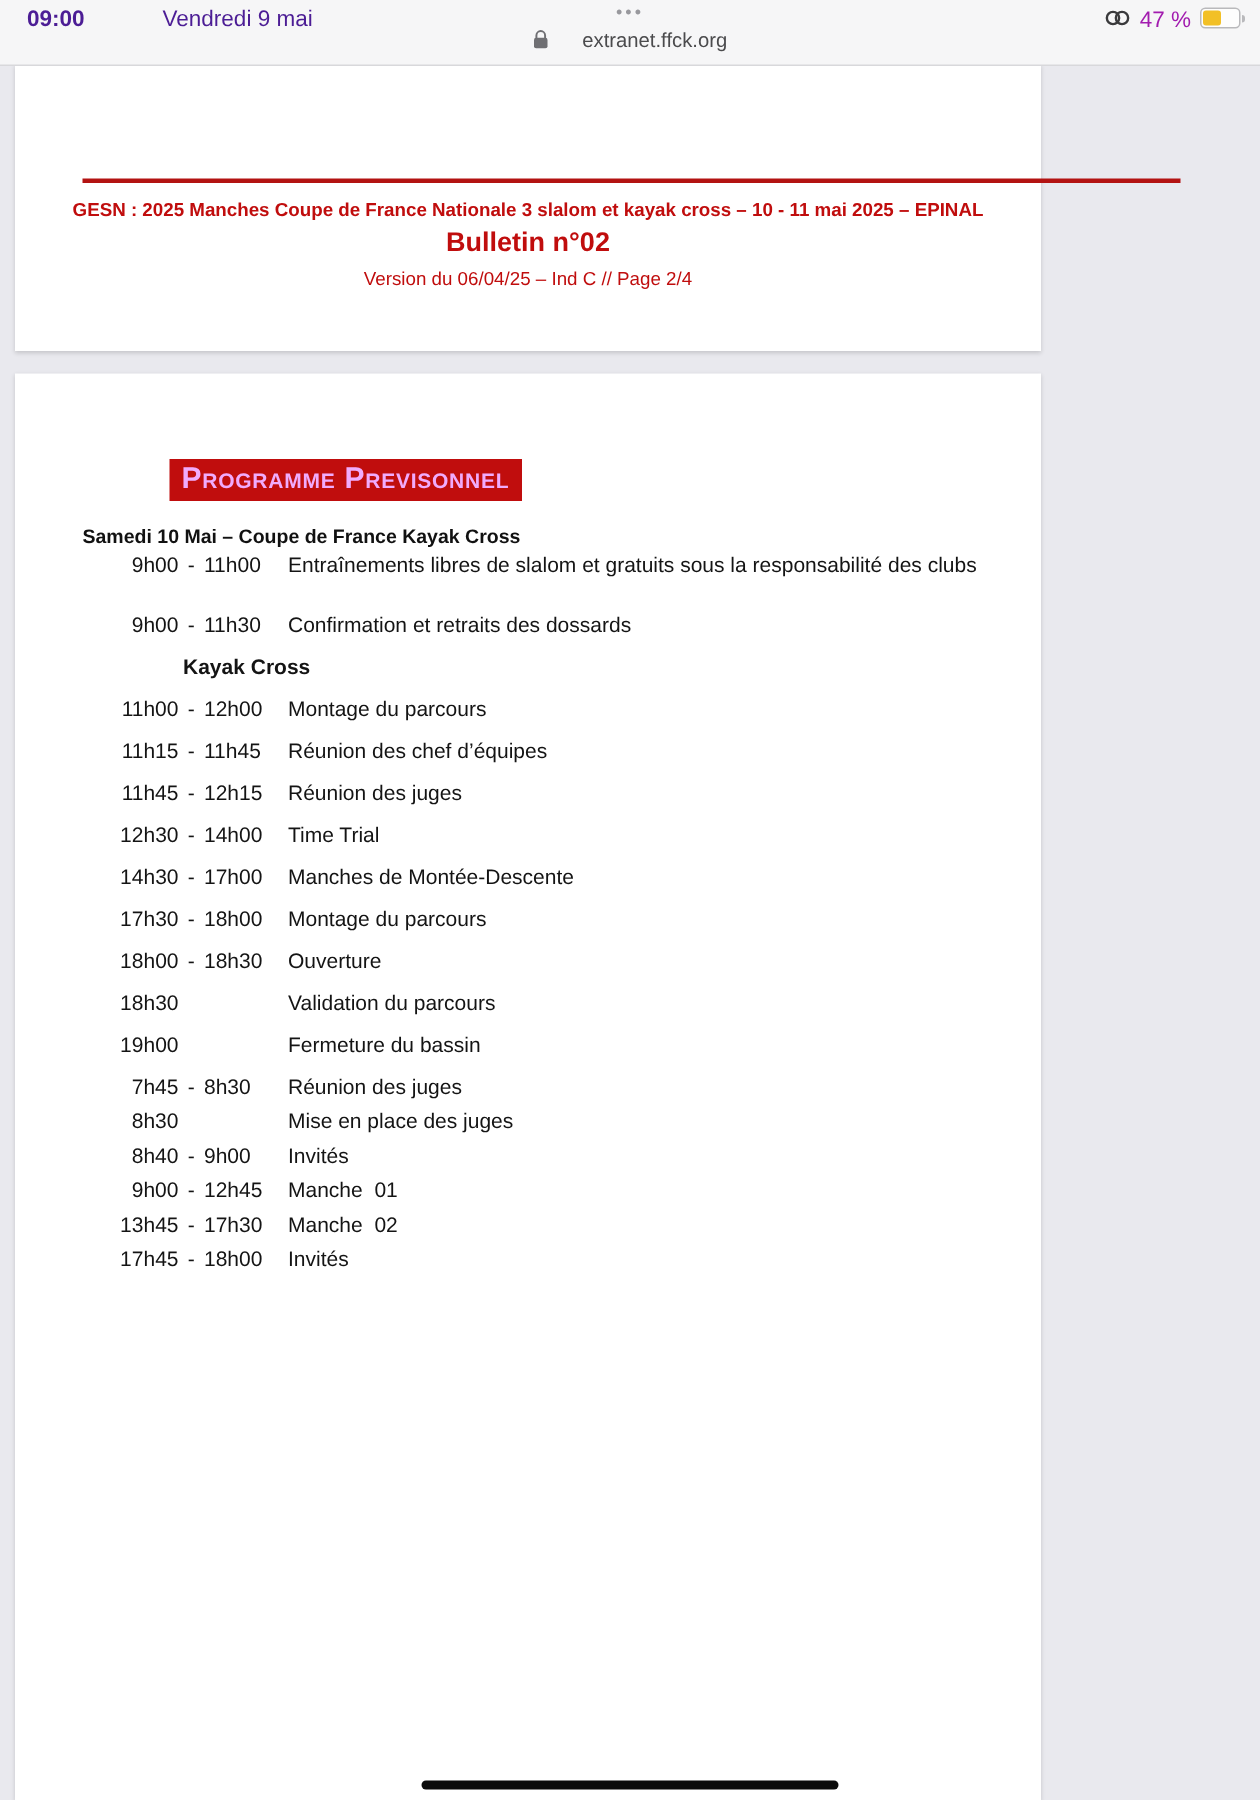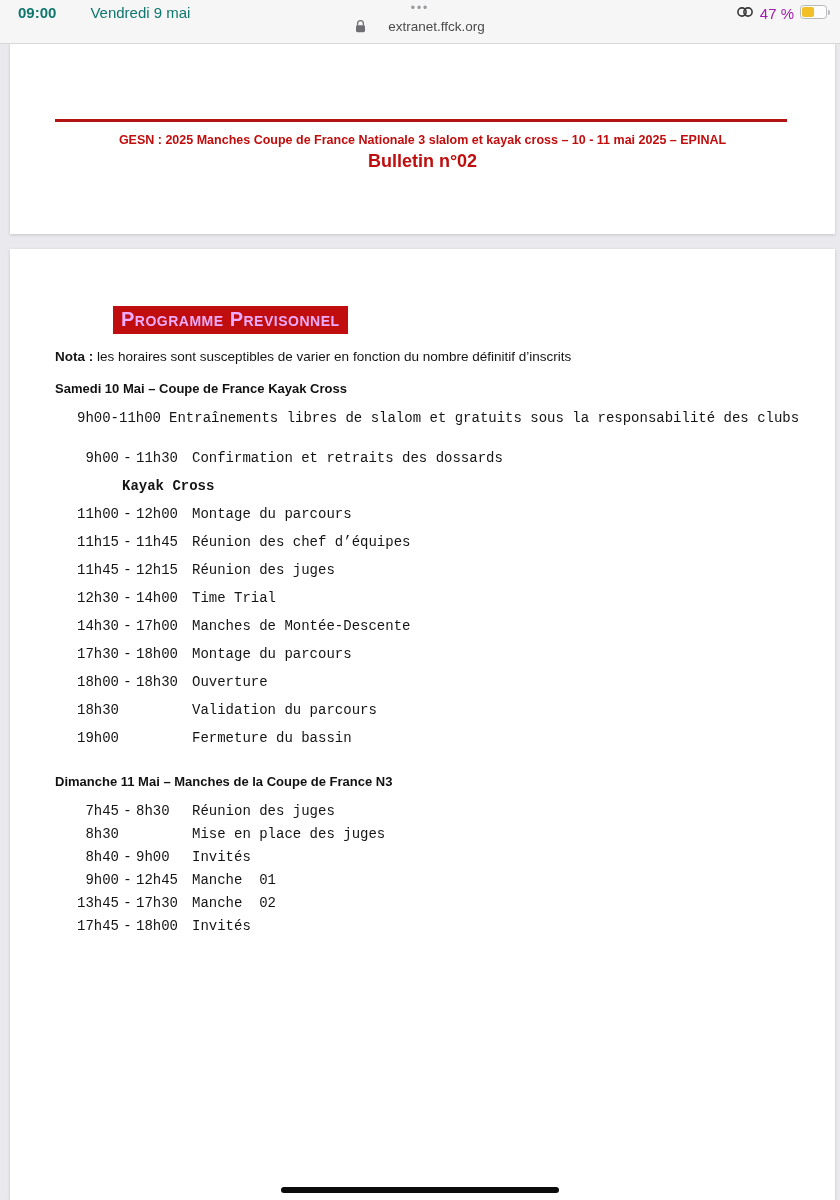--- a/index.html
+++ b/index.html
@@ -7,39 +7,39 @@
     width:840px;height:1200px;position:relative;overflow:hidden;
     background:var(--canvas,#e9e9ee);
     font-family:"Liberation Sans","DejaVu Sans",sans-serif;
     -webkit-font-smoothing:antialiased;
   }
   
   .topbar{
     position:absolute;top:0;left:0;width:840px;height:43px;
     background:#f6f6f7;border-bottom:1px solid #d8d8db;z-index:5;
   }
-  .status-left{position:absolute;left:18px;top:4px;font-size:15px;color:#0f766e;display:flex;gap:6px;}
+  .status-left{position:absolute;left:18px;top:4px;font-size:15px;color:#4c1d95;display:flex;gap:24px;}
   .status-time{font-weight:700;}
   .status-date{font-weight:400;margin-left:28px;}
   .tab-dots{
     position:absolute;top:1px;left:0;right:0;text-align:center;
     color:#98989d;font-size:12px;letter-spacing:2px;line-height:14px;
   }
   .url-row{
     position:absolute;top:19px;left:0;right:0;display:flex;
     justify-content:center;align-items:center;gap:22px;
     font-size:13.5px;color:#4b4b4d;
   }
   .status-right{position:absolute;right:13px;top:5px;display:flex;align-items:flex-start;gap:6px;font-size:15px;color:#a21caf;}
   .battery{position:relative;width:25px;height:12px;border:1px solid #b9b9bc;border-radius:3.5px;background:#fdfdfd;}
   .battery-fill{position:absolute;left:1px;top:1px;bottom:1px;border-radius:2px;background:var(--batt,#f2c026);}
   .battery-nub{position:absolute;right:-3.5px;top:3.5px;width:2px;height:5px;background:#b9b9bc;border-radius:0 2px 2px 0;}
   
   .page{
-    position:absolute;left:10px;width:825px;background:#fff;
+    position:absolute;left:10px;width:684px;background:#fff;
     box-shadow:0 1px 3px rgba(0,0,0,.16);
   }
   .page1{top:43px;height:191px;}
   .page2{top:249px;height:951px;}
   .redline{position:absolute;left:45px;width:732px;top:76px;height:3px;background:#b31312;}
   .hdr{position:absolute;left:0;right:0;text-align:center;color:var(--accent,#c00d0d);}
   .hdr1{top:90px;font-size:12.5px;font-weight:700;}
   .hdr2{top:108px;font-size:18px;font-weight:700;}
   .hdr3{top:136px;font-size:12.5px;}
   
@@ -47,21 +47,21 @@
   .title-box{
     display:inline-block;margin-left:58px;
     background:var(--accent,#c00d0d);color:#f0abfc;
     font-weight:700;font-size:20px;font-variant:small-caps;
     letter-spacing:.5px;padding:1px 8px 3px;line-height:24px;
   }
   .nota{margin-top:14px;font-size:13.5px;line-height:17px;}
   .nota b{font-weight:700;}
   .sec-heading{margin:13px 0 0;font-size:13px;font-weight:700;line-height:21px;color:#111;}
   .section + .section .sec-heading{margin-top:24px;}
-  .rows{margin-top:11px;padding-left:22px;font-family:Liberation Mono, monospace;}
+  .rows{padding-left:22px;}
   .row{display:flex;font-size:14px;line-height:17px;margin-bottom:11px;}
   .section:nth-of-type(2) .row{margin-bottom:6px;}
   .section:nth-of-type(1) .rows .row:first-child{margin-bottom:23px;}
   .t-start{width:42px;text-align:right;white-space:pre;}
   .t-dash{width:17px;text-align:center;white-space:pre;}
   .t-end{width:48px;white-space:pre;}
   .lbl{margin-left:8px;white-space:pre;}
   .subheading{font-weight:700;font-size:14px;line-height:17px;margin:0 0 11px 45px;}
   
   .home-indicator{
@@ -100,26 +100,26 @@
       <span class="battery-fill" style="width: 47%;"></span>
       <span class="battery-nub"></span>
     </span>
   </div>
 </div>
 
 <div class="page page1">
   <div class="redline"></div>
   <div class="hdr hdr1">GESN : 2025 Manches Coupe de France Nationale 3 slalom et kayak cross – 10 - 11 mai 2025 – EPINAL</div>
   <div class="hdr hdr2">Bulletin n°02</div>
+  <div class="hdr hdr3">Version du 06/04/25 – Ind C  // Page 2/4</div>
 </div>
 
 <div class="page page2">
   <div class="doc">
     <div class="title-box">Programme Previsonnel</div>
-    <div class="nota"><b>Nota :</b><span> les horaires sont susceptibles de varier en fonction du nombre définitif d’inscrits</span></div>
     <div id="sections-host">
         <div class="section">
           <h2 class="sec-heading">Samedi 10 Mai – Coupe de France Kayak Cross</h2>
           <div class="rows">
             <div class="row">
               <span class="t-start">9h00</span>
               <span class="t-dash">-</span>
               <span class="t-end">11h00</span>
               <span class="lbl">Entraînements libres de slalom et gratuits sous la responsabilité des clubs</span>
             </div>
@@ -180,21 +180,20 @@
             </div>
             <div class="row">
               <span class="t-start">19h00</span>
               <span class="t-dash"></span>
               <span class="t-end"></span>
               <span class="lbl">Fermeture du bassin</span>
             </div>
           </div>
         </div>
         <div class="section">
-          <h2 class="sec-heading">Dimanche 11 Mai – Manches de la Coupe de France N3</h2>
           <div class="rows">
             <div class="row">
               <span class="t-start">7h45</span>
               <span class="t-dash">-</span>
               <span class="t-end">8h30</span>
               <span class="lbl">Réunion des juges</span>
             </div>
             <div class="row">
               <span class="t-start">8h30</span>
               <span class="t-dash"></span>

